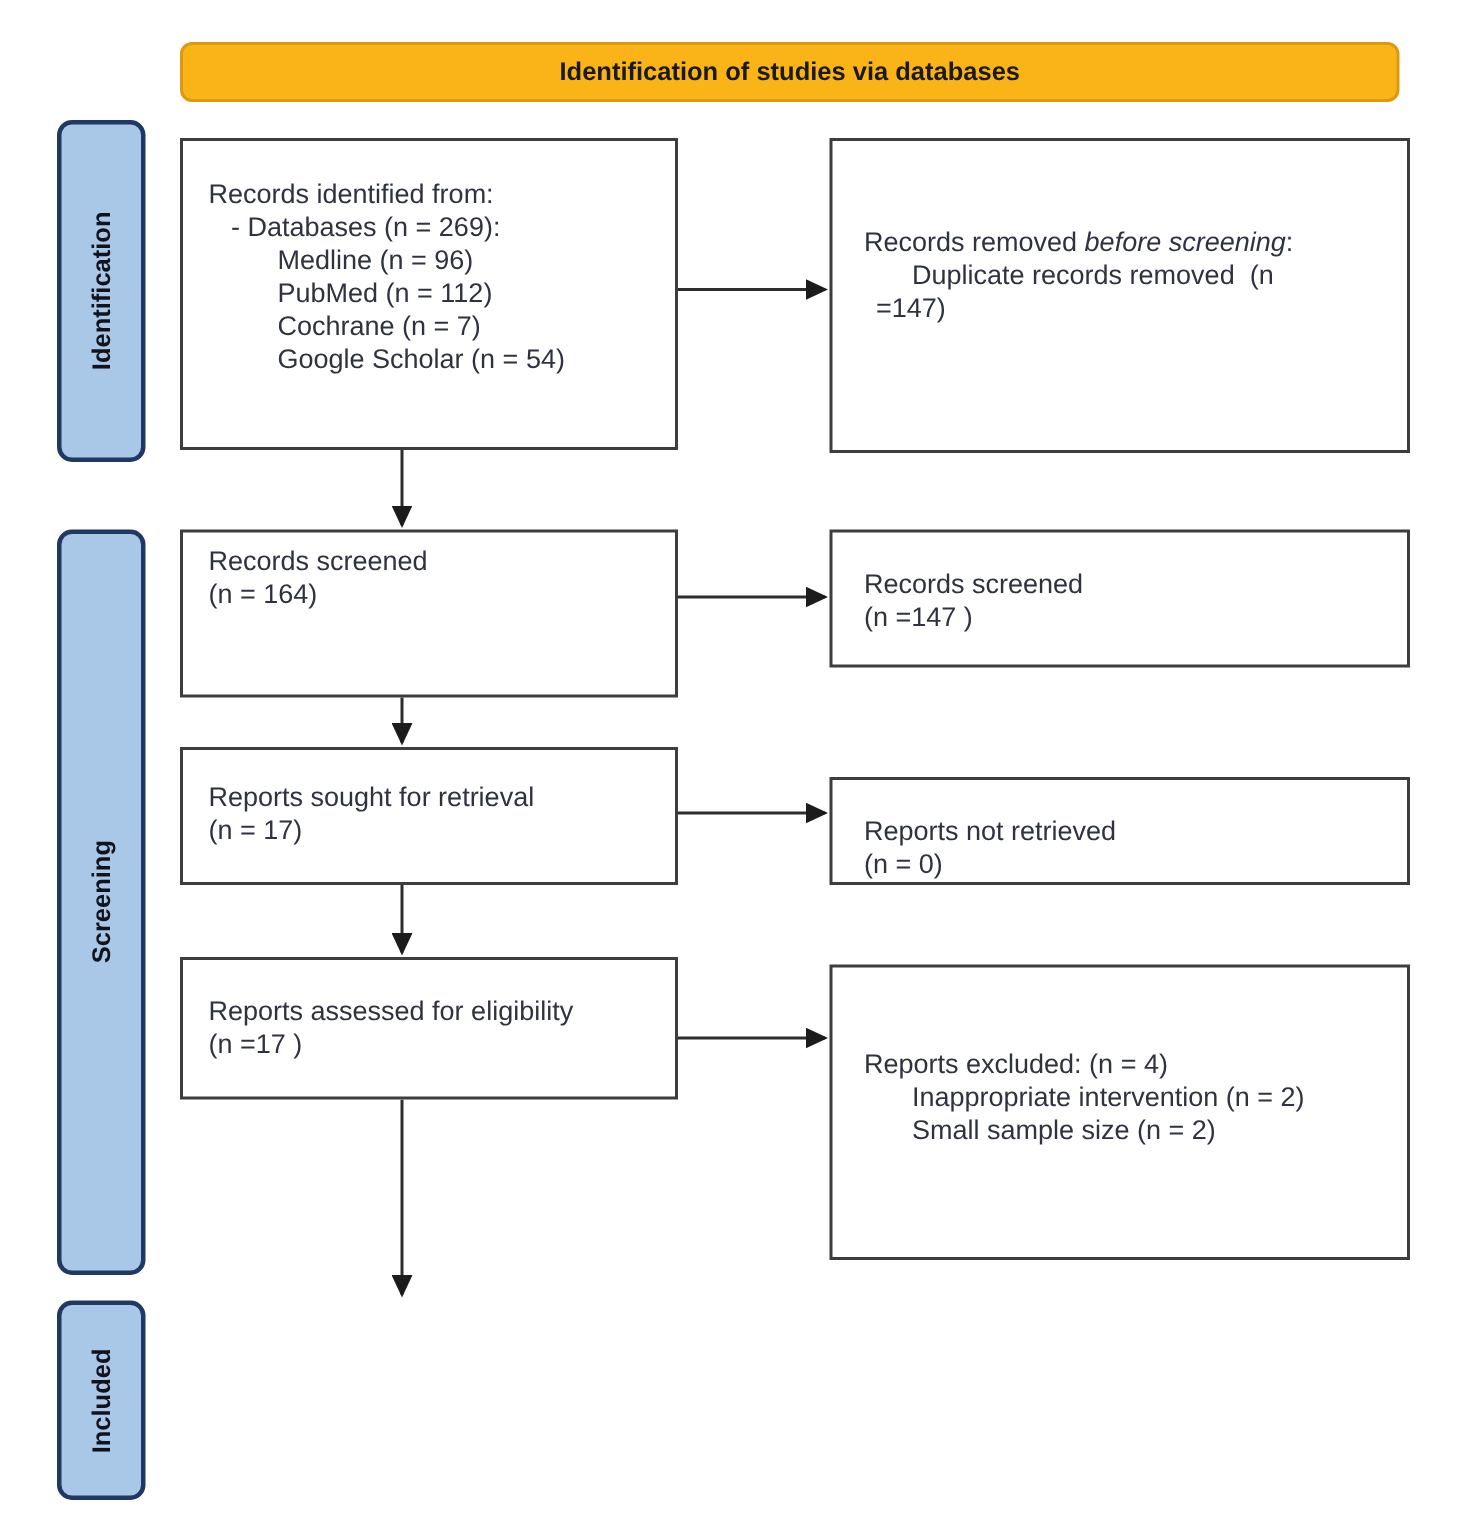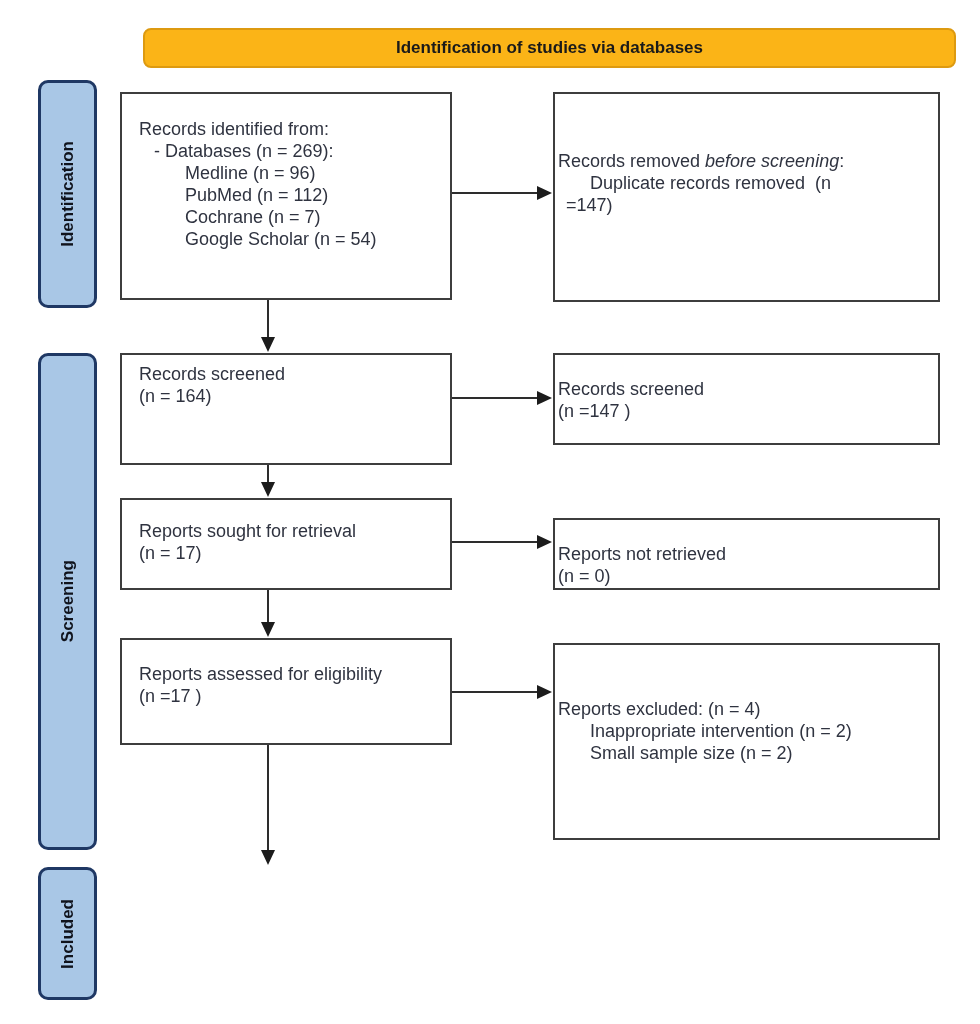--- a/index.html
+++ b/index.html
@@ -11,21 +11,21 @@
     color:#2f3340;
     overflow:hidden;
   }
   .banner{
     position:absolute;left:120px;top:28px;width:813px;height:40px;
     box-sizing:border-box;
     background:#fbb417;
     border:2px solid #dd9a10;
     border-radius:8px;
     display:flex;align-items:center;justify-content:center;
-    font-weight:bold;font-size:17px;color:#1a1a1a;margin-left:23px;
+    font-weight:bold;font-size:17px;color:#1a1a1a;
   }
   .stage{
     position:absolute;left:38px;width:59px;
     box-sizing:border-box;
     background:#a9c7e6;
     border:3px solid #1f3864;
     border-radius:10px;
     display:flex;align-items:center;justify-content:center;
   }
   .stage span{
@@ -38,28 +38,28 @@
   #stage-screening{top:353px;height:497px;}
   #stage-included{top:867px;height:133px;}
   .flowbox{
     position:absolute;
     box-sizing:border-box;
     background:#ffffff;
     border:2px solid #3d3d3d;
     font-size:18px;line-height:22px;
   }
   .col-left{left:120px;width:332px;padding-left:17px;padding-right:8px;}
-  .col-right{left:553px;width:387px;padding-left:3px;padding-right:8px;}
+  .col-right{left:553px;width:387px;padding-left:21px;padding-right:8px;}
   #box-identified{top:92px;height:208px;padding-top:24px;}
   #box-removed{top:92px;height:210px;padding-top:56px;}
   #box-screened{top:353px;height:112px;padding-top:8px;}
   #box-excluded{top:353px;height:92px;padding-top:23px;}
   #box-sought{top:498px;height:92px;padding-top:20px;}
   #box-not-retrieved{top:498px;height:72px;padding-top:23px;margin-top:20px;}
-  #box-assessed{top:638px;height:107px;padding-top:23px;}
+  #box-assessed{top:638px;height:95px;padding-top:23px;}
   #box-reports-excluded{top:643px;height:197px;padding-top:53px;}
   #box-included{top:866px;height:129px;padding-top:30px;}
   .ln{white-space:pre;}
   .ind-sm{padding-left:15px;}
   .ind-lg{padding-left:46px;}
   .ind-md{padding-left:32px;}
   .ind-xs{padding-left:8px;}
   .arrows{position:absolute;left:0;top:0;pointer-events:none;}
 </style>
 </head>

